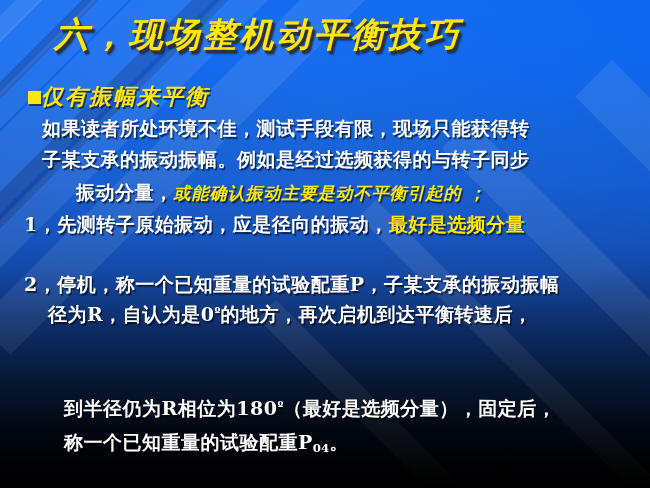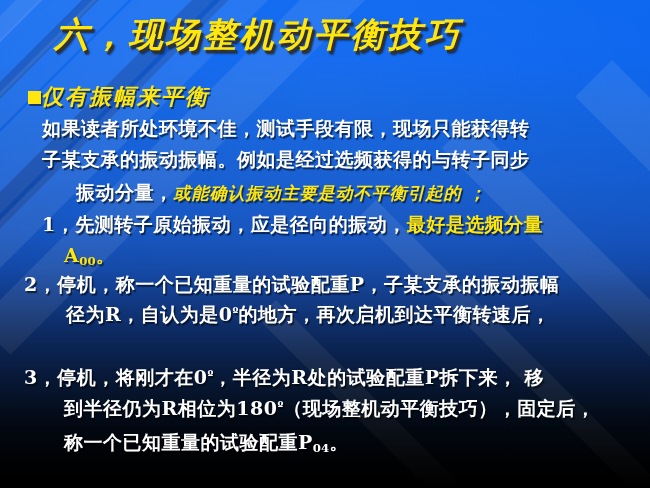--- a/index.html
+++ b/index.html
@@ -145,25 +145,25 @@
   .para sup {
     font-size: 0.62em;
     vertical-align: 0.42em;
     letter-spacing: 0;
   }
 
   .l-intro1 { top: 116px; left: 42px; }
   .l-intro2 { top: 147px; left: 42px; }
   .l-intro3 { top: 180px; left: 52px; margin-left: 24px; }
 
-  .l-i1a { top: 212px; left: 24px; margin-left: 18px; }
+  .l-i1a { top: 212px; left: 24px; }
   .l-i1b { top: 243px; left: 64px; }
 
   .l-i2a { top: 272px; left: 24px; }
-  .l-i2b { top: 302px; left: 66px; }
+  .l-i2b { top: 302px; left: 48px; }
   .l-i2c { top: 332px; left: 64px; }
 
   .l-i3a { top: 365px; left: 24px; }
   .l-i3b { top: 396px; left: 64px; }
   .l-i3c { top: 430px; left: 64px; }
 </style>
 </head>
 <body>
 
 <div id="slide">
@@ -200,39 +200,33 @@
     <div class="para l-intro2">子某支承的振动振幅。例如是经过选频获得的与转子同步</div>
 
     <div class="para l-intro3">
       <span>振动分量，</span><span class="hl-italic">或能确认振动主要是动不平衡引起的 ；</span>
     </div>
 
     <div class="para l-i1a">
       <span>1，</span><span>先测转子原始振动，应是径向的振动，</span><span class="hl">最好是选频分量</span>
     </div>
 
-    <div class="para l-i1b">
-      <span class="hl">A</span><sub class="hl">00</sub><span class="hl">。</span>
-    </div>
 
     <div class="para l-i2a">
       <span>2，</span><span>停机，称一个已知重量的试验配重P，子某支承的振动振幅</span>
     </div>
 
     <div class="para l-i2b">
       <span>径为R，自认为是0</span><sup>º</sup><span>的地方，再次启机到达平衡转速后，</span>
     </div>
 
 
-    <div class="para l-i3a">
-      <span>3，</span><span>停机，将刚才在0</span><sup>º</sup><span>，半径为R处的试验配重P拆下来，  移</span>
-    </div>
 
     <div class="para l-i3b">
-      <span>到半径仍为R相位为180</span><sup>º</sup><span>（现场整机动平衡技巧），固定后，</span>
+      <span>到半径仍为R相位为180</span><sup>º</sup><span>（最好是选频分量），固定后，</span>
     </div>
 
     <div class="para l-i3c">
       <span>称一个已知重量的试验配重P</span><sub>04</sub><span>。</span>
     </div>
 
   </div>
 </div>
 
 </body></html>

